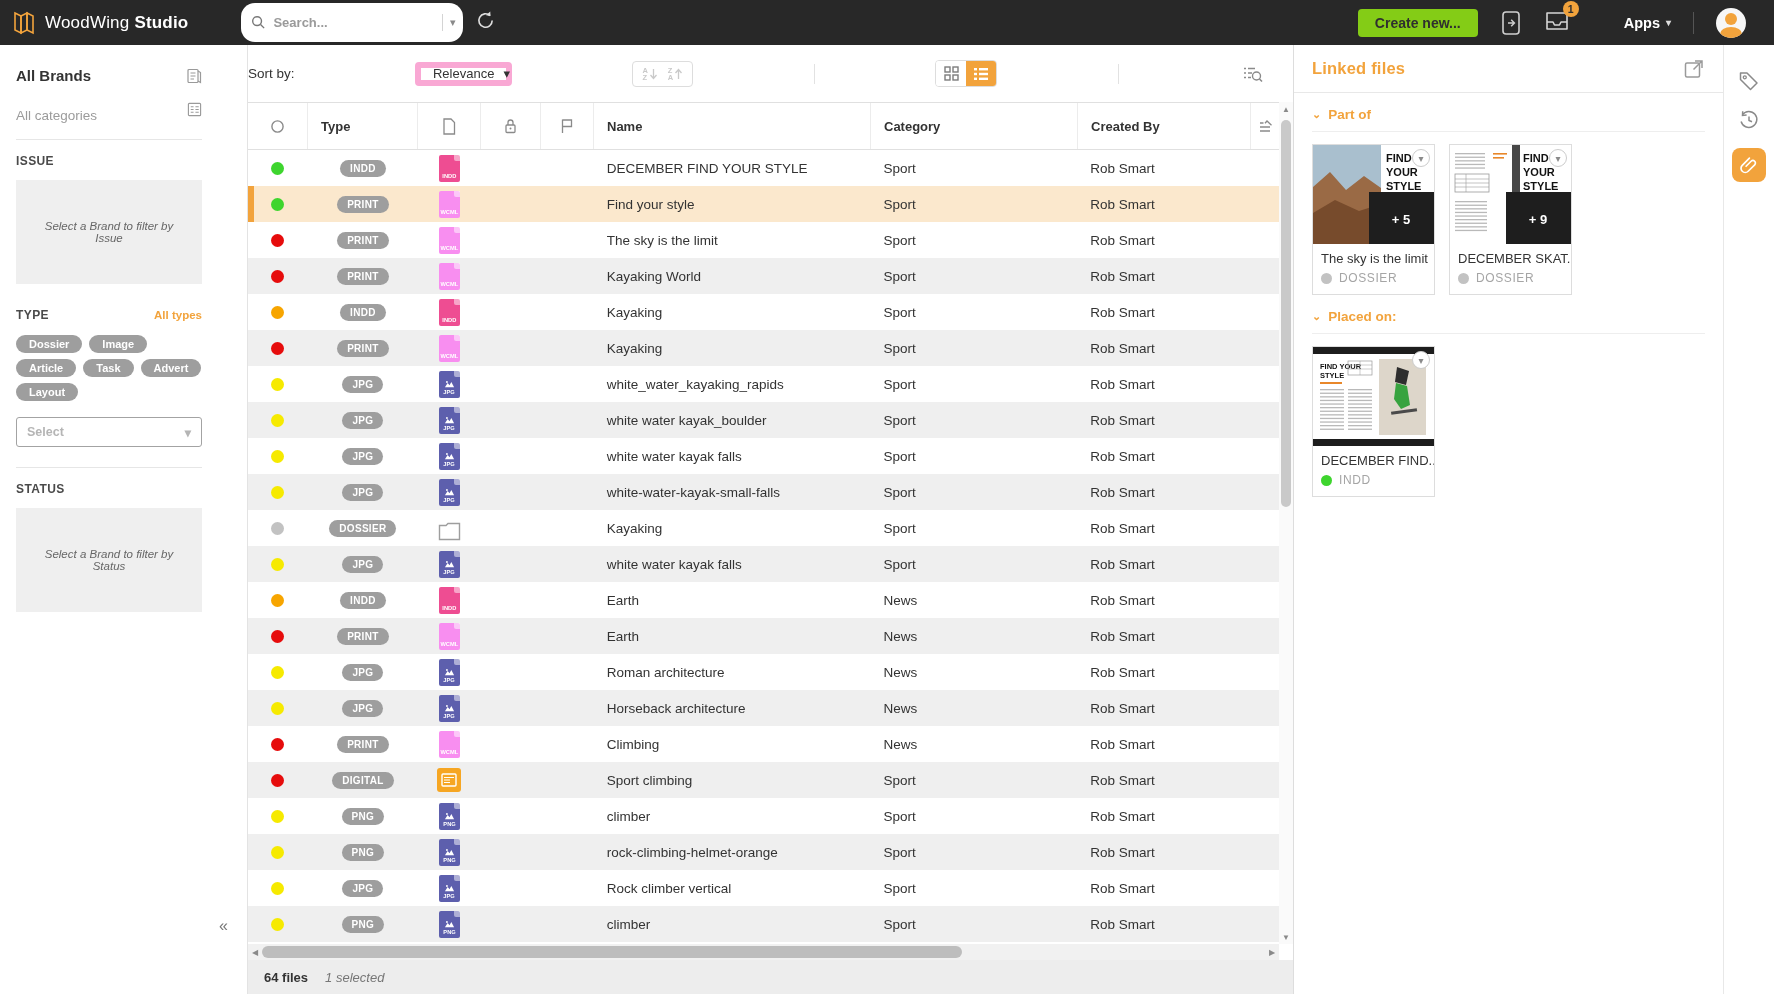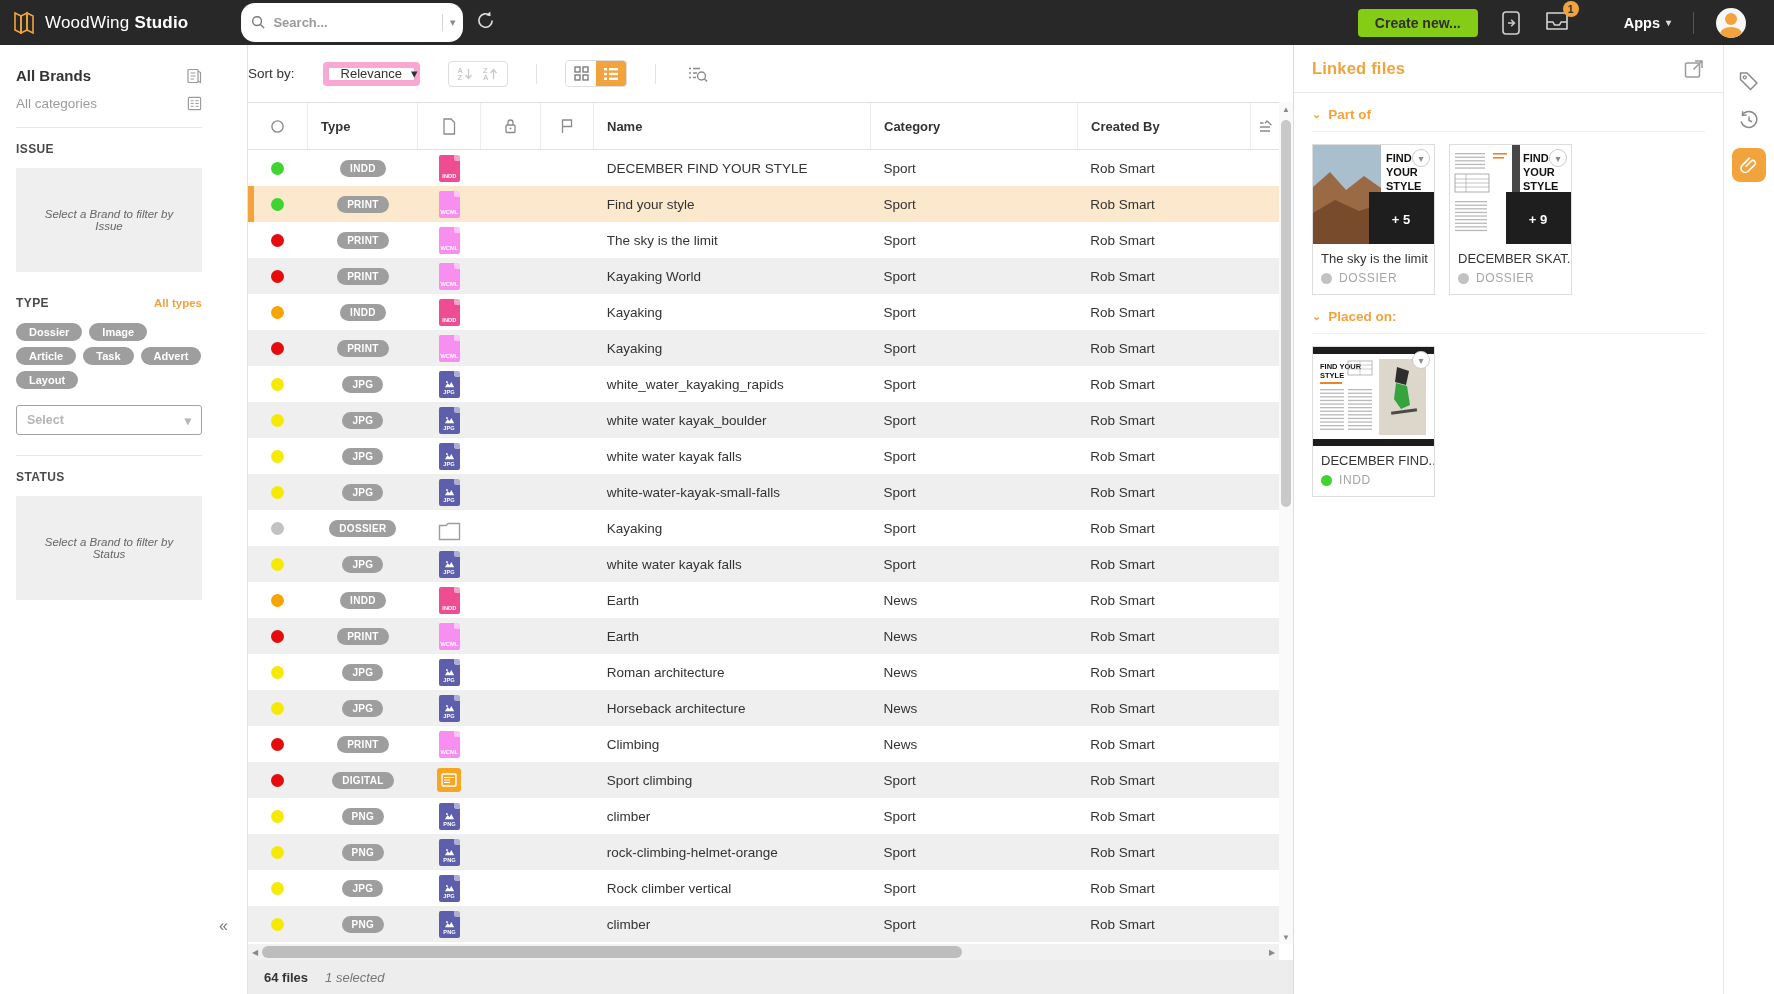--- a/index.html
+++ b/index.html
@@ -30,39 +30,39 @@
   .apps { color:#fff; font-size:14.5px; font-weight:bold; display:flex; align-items:center; gap:6px; cursor:pointer;margin-left:32px; }
   .top-div { width:1px; height:22px; background:#555; }
   .avatar { width:30px; height:30px; border-radius:50%; background:#f7f7f7; position:relative; overflow:hidden; cursor:pointer; }
   .avatar .head { position:absolute; left:9px; top:5px; width:12px; height:12px; border-radius:50%; background:#F2A33C; }
   .avatar .body { position:absolute; left:4px; top:19px; width:22px; height:14px; border-radius:50%; background:#F2A33C; }
 
   
   .sidebar { position:absolute; left:0; top:45px; width:247px; bottom:0; background:#fff; padding:22px 45px 0 16px; }
   .sb-row { display:flex; align-items:center; justify-content:space-between; }
   .sb-title { font-size:15px; font-weight:bold; color:#333; }
-  .sb-sub { font-size:13.5px; color:#9b9b9b; margin-top:12px; }
+  .sb-sub { font-size:13.5px; color:#9b9b9b; margin-top:24px; }
   .sb-hr { border:none; border-top:1px solid #e6e6e6; margin:16px 0 14px; }
   .sb-h { font-size:12px; font-weight:bold; color:#4a4a4a; letter-spacing:.4px; }
   .ph-box { margin-top:12px; background:#efefef; height:104px; display:flex; align-items:center;
             justify-content:center; text-align:center; padding:0 14px; }
   .ph-box span { font-size:11.5px; font-style:italic; color:#666; }
   .alltypes { font-size:11.5px; font-weight:bold; color:#F2A33C; cursor:pointer; }
   .chips { margin-top:13px; display:flex; flex-wrap:wrap; gap:6px 7px; }
   .chip { background:#9e9e9e; color:#fff; font-size:11px; font-weight:bold; border-radius:10px;
           padding:3px 13px; cursor:pointer; }
   .sb-select { margin-top:16px; height:30px; border:1px solid #a3a3a3; border-radius:3px;
                display:flex; align-items:center; justify-content:space-between; padding:0 10px; cursor:pointer; }
   .sb-select span { font-size:12.5px; font-weight:bold; color:#b5b5b5; }
   .collapse { position:absolute; left:219px; top:917px; font-size:16px; color:#777; cursor:pointer; }
 
   
   .main { position:absolute; left:247px; top:45px; width:1046px; bottom:0; background:#fff;
           border-left:1px solid #e3e3e3; }
-  .toolbar { height:57px; display:flex; align-items:center; justify-content:flex-start;
+  .toolbar { height:57px; display:flex; align-items:center; justify-content:space-between;
              gap:28px; padding-right:26px; }
   .sortlabel { font-size:13.5px; color:#333; }
   .sortsel { width:97px; height:24px; border:6px solid #f9a8d4; border-radius:4px; display:flex;
              align-items:center; justify-content:center; gap:9px; cursor:pointer;padding-left:16px; }
   .sortsel span { font-size:13px; color:#333; }
   .sortgrp { border:1px solid #ddd; border-radius:4px; height:26px; display:flex; align-items:center;
              gap:10px; padding:0 9px; color:#c9c9c9; }
   .azi { display:flex; align-items:center; gap:1px; font-size:7.5px; font-weight:bold; line-height:7px; cursor:default; }
   .seg { display:flex; border:1px solid #ddd; border-radius:4px; overflow:hidden; }
   .segbtn { width:30px; height:25px; display:flex; align-items:center; justify-content:center;

